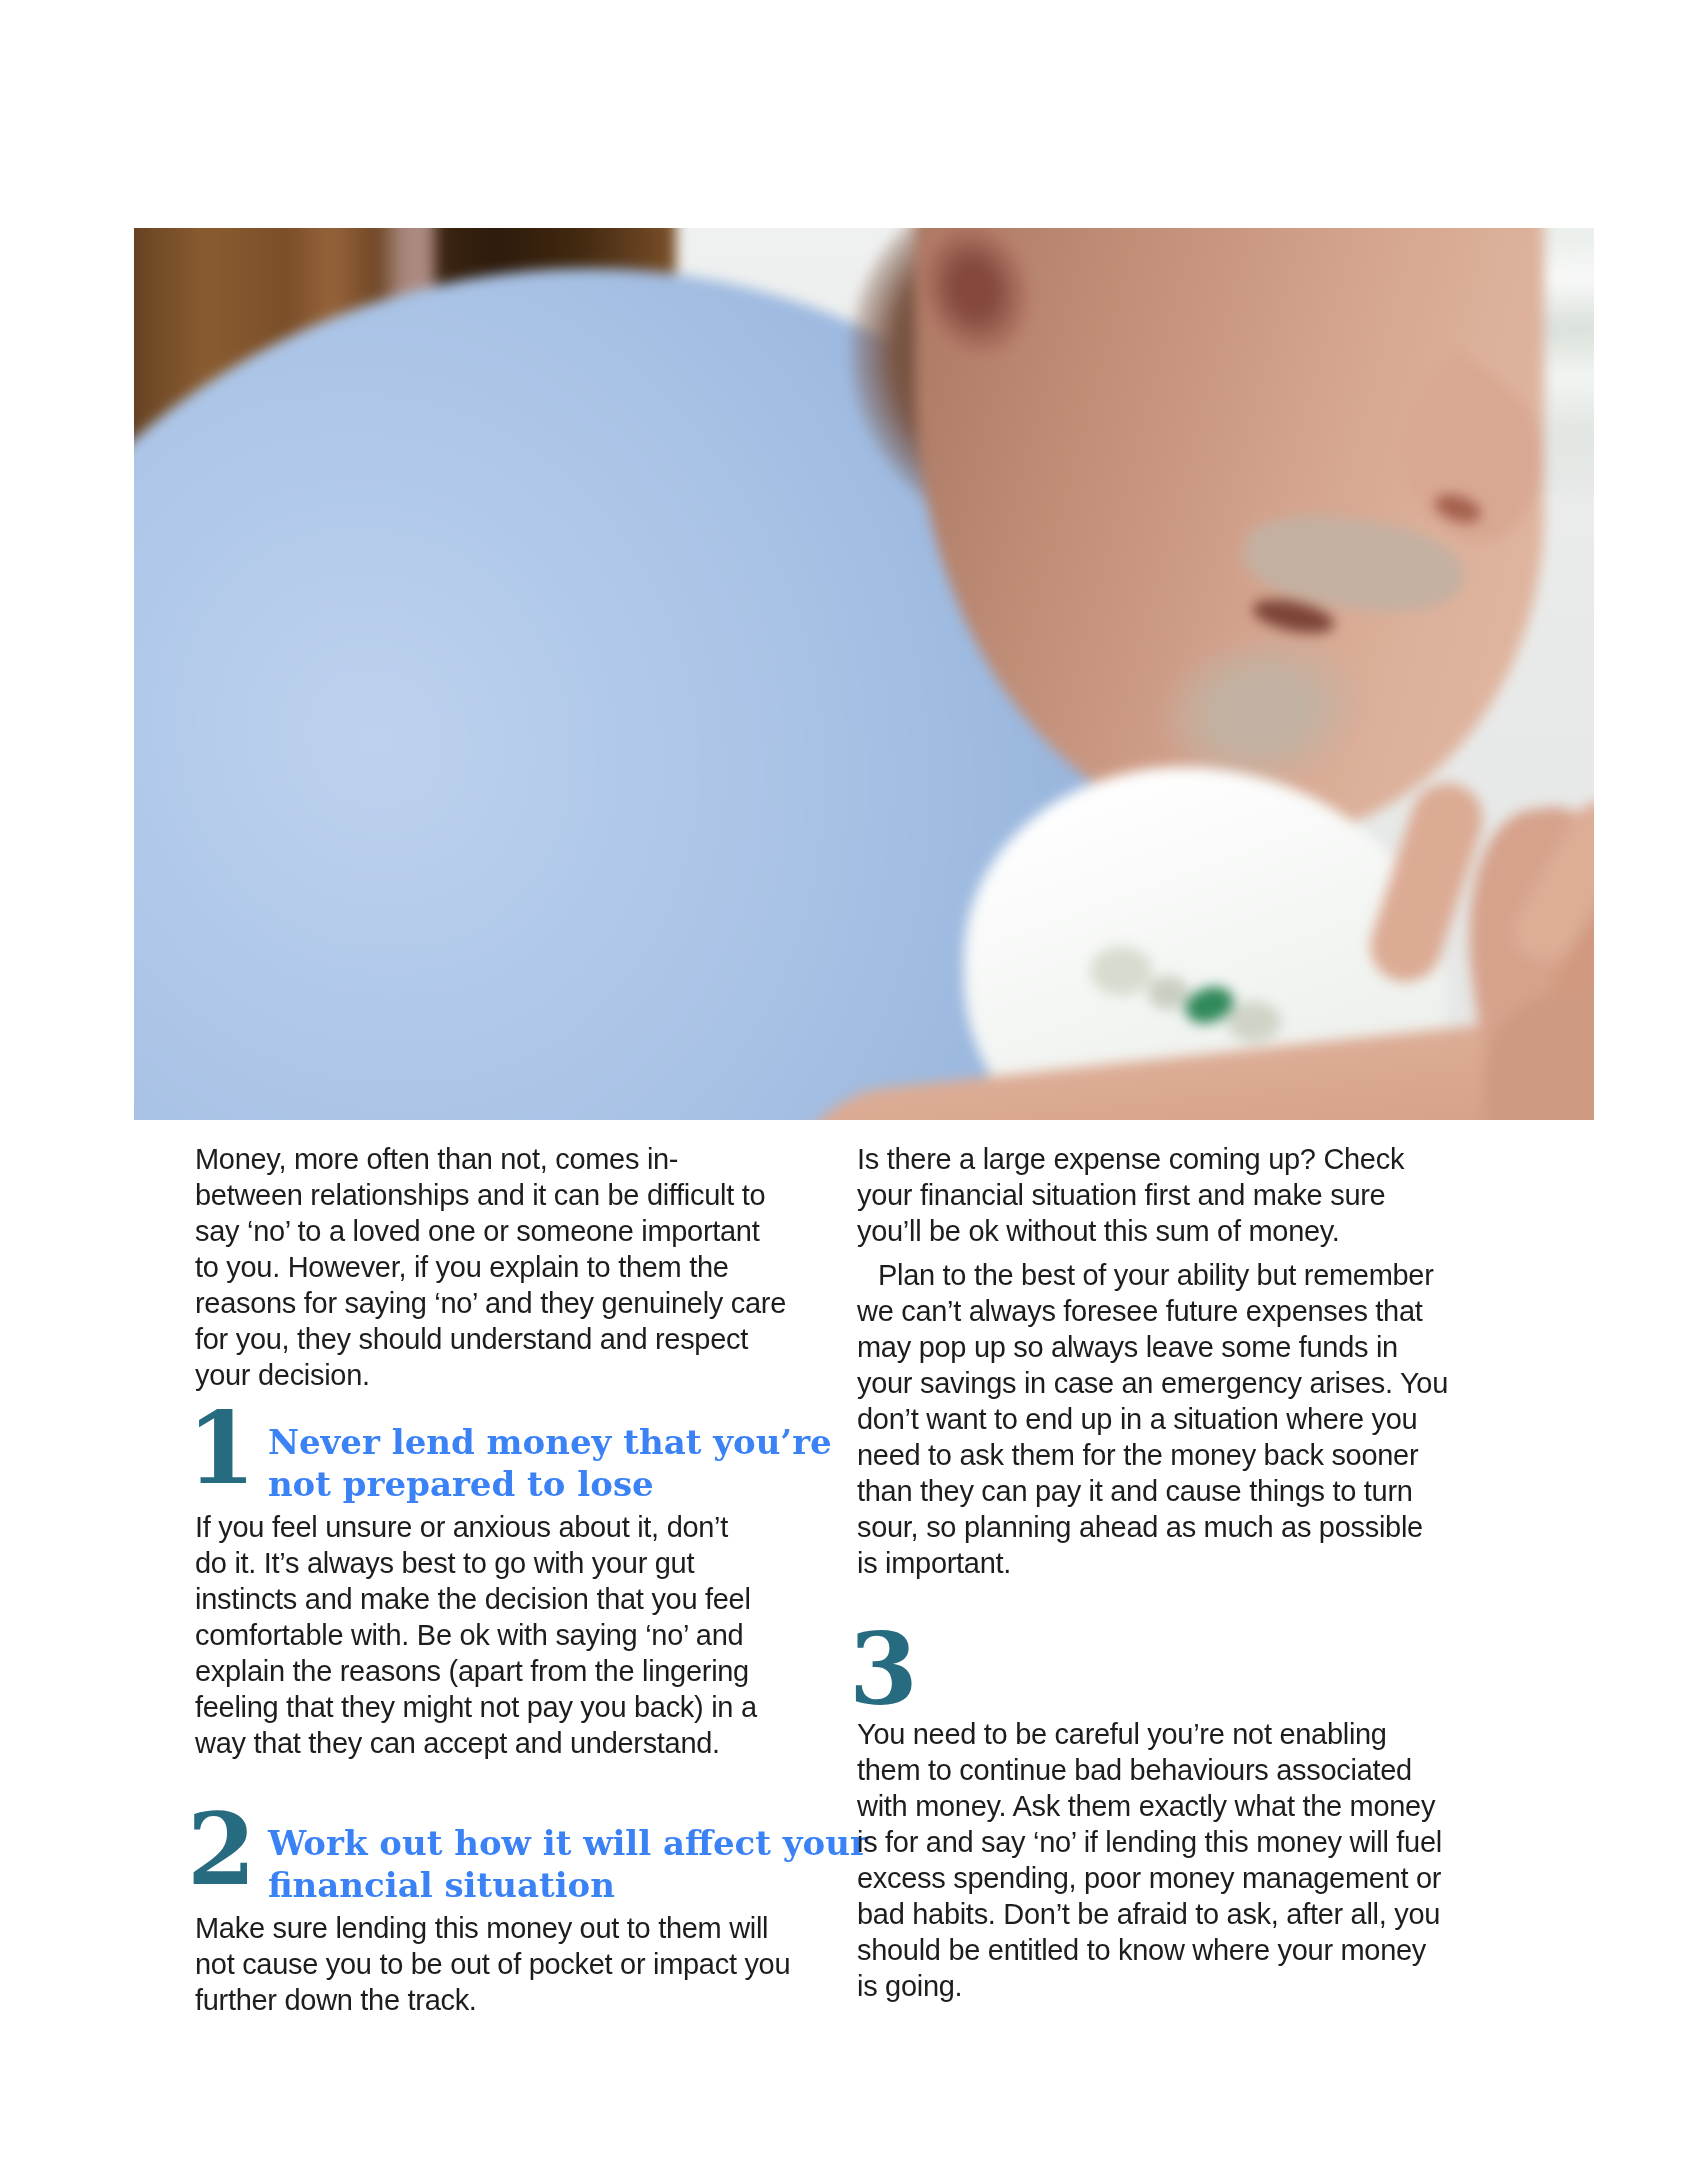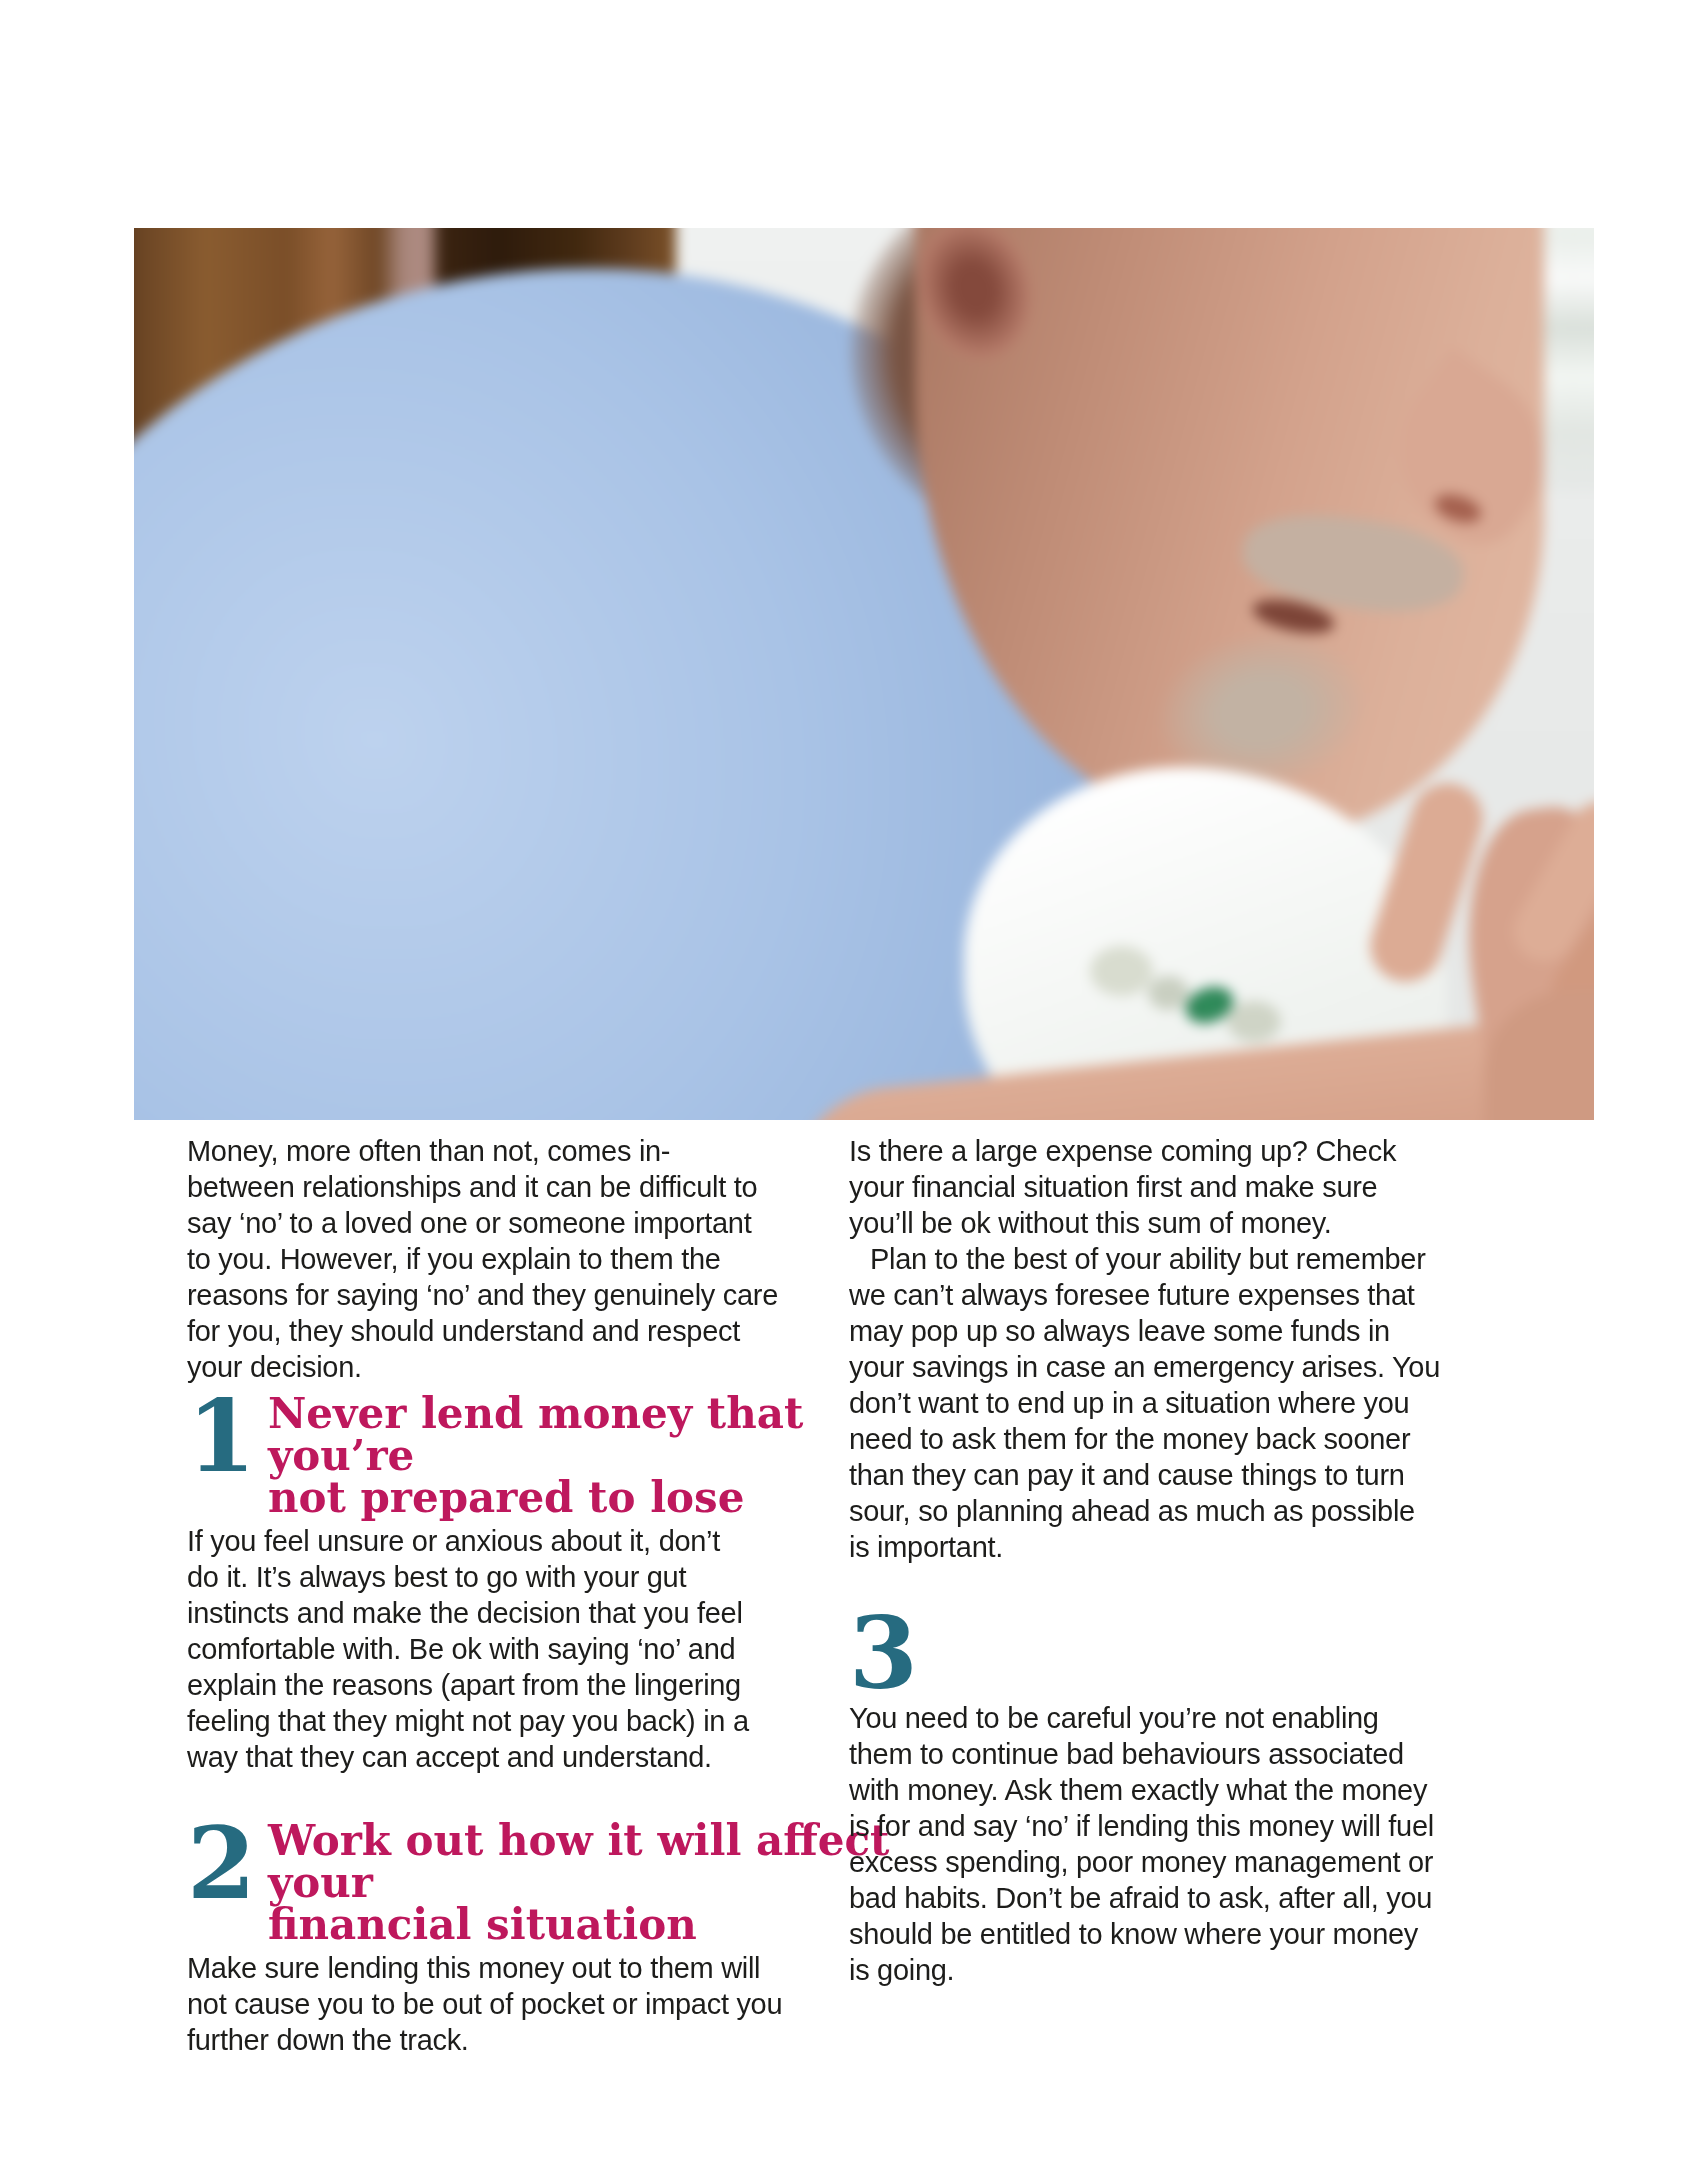--- a/index.html
+++ b/index.html
@@ -59,28 +59,28 @@
         background:#ddad96;}
   .finger2{left:1456px;top:612px;width:61px;height:192px;border-radius:33px;transform:rotate(35deg);
         background:#d1997f;}
   .armcorner{left:1350px;top:761px;width:238px;height:212px;border-radius:40%;
         background:#cf9a82;}
 
   
   .col{position:absolute;top:1133px;color:#1d1d1b;}
   .col-left{left:187px;width:708px;}
   .col-right{left:849px;width:767px;}
-  .col p{margin:0;font-size:29px;line-height:36px;letter-spacing:-0.3px;white-space:pre-line;}
+  .col p{margin:8px;font-size:29px;line-height:36px;letter-spacing:-0.3px;white-space:pre-line;}
   .col p.indent{text-indent:21px;}
   .rule{display:flex;align-items:flex-start;gap:14.6px;margin-top:4px;}
   .rule.gap{margin-top:41px;}
   .rule-num{font-family:"DejaVu Serif", serif;font-weight:bold;font-size:99px;line-height:85px;
         letter-spacing:-2.6px;color:#266b80;margin-top:5.3px;}
-  .rule h2{margin:4px 0 0;font-family:"DejaVu Serif", serif;font-weight:bold;
-        font-size:42px;line-height:42px;color:#be185d;white-space:pre-line;}
+  .rule h2{margin:20px 0 0;font-family:"DejaVu Serif", serif;font-weight:bold;
+        font-size:34px;line-height:42px;color:#3b82f6;white-space:pre-line;}
   .rule-body{margin-top:4px !important;}
 </style>
 </head>
 <body>
 
 <div class="page">
 
   <figure class="photo">
     <div class="ph">
       <div class="wall"></div>

